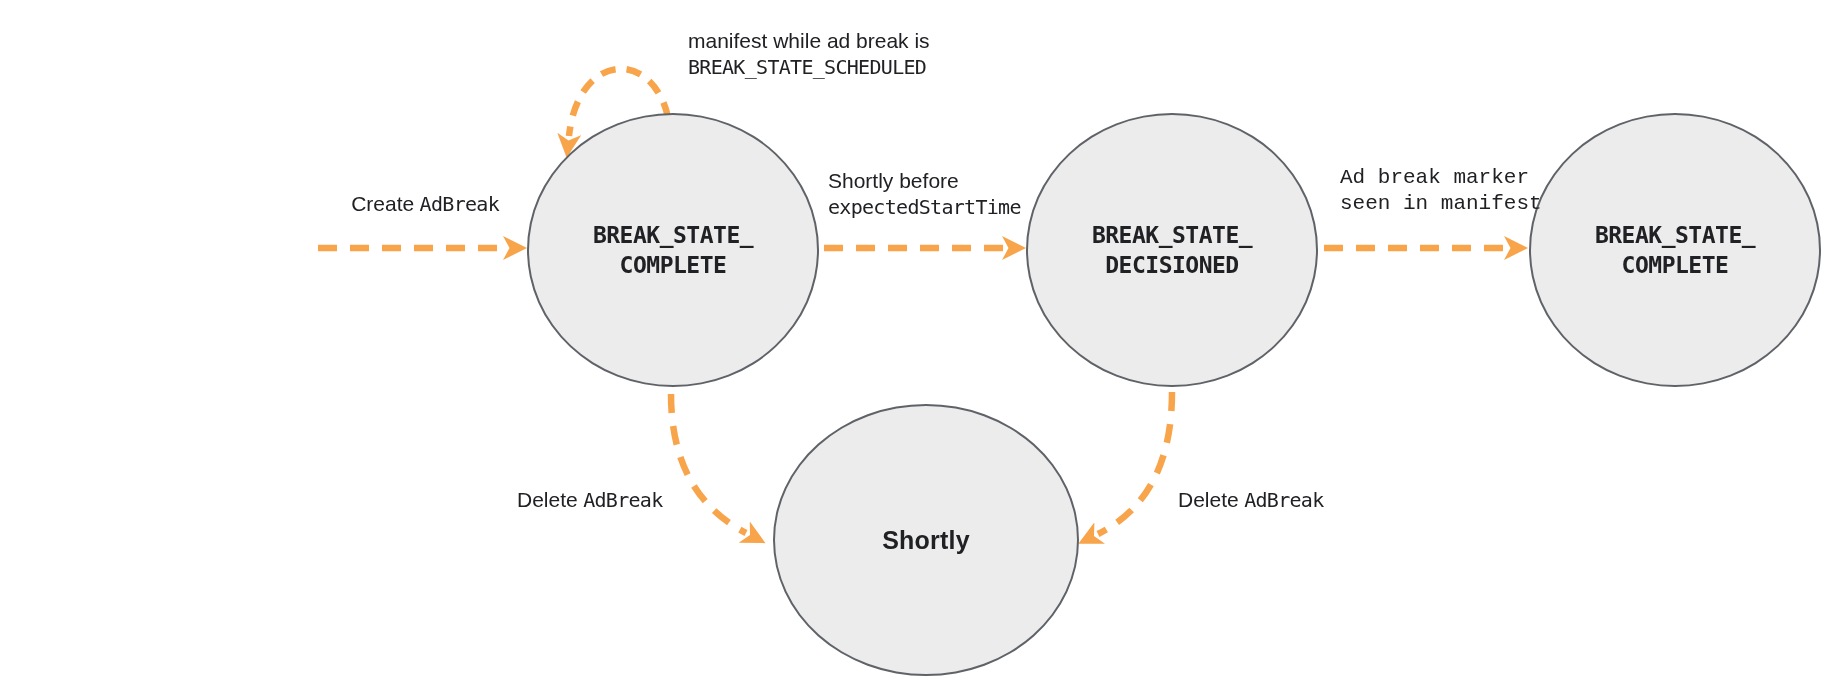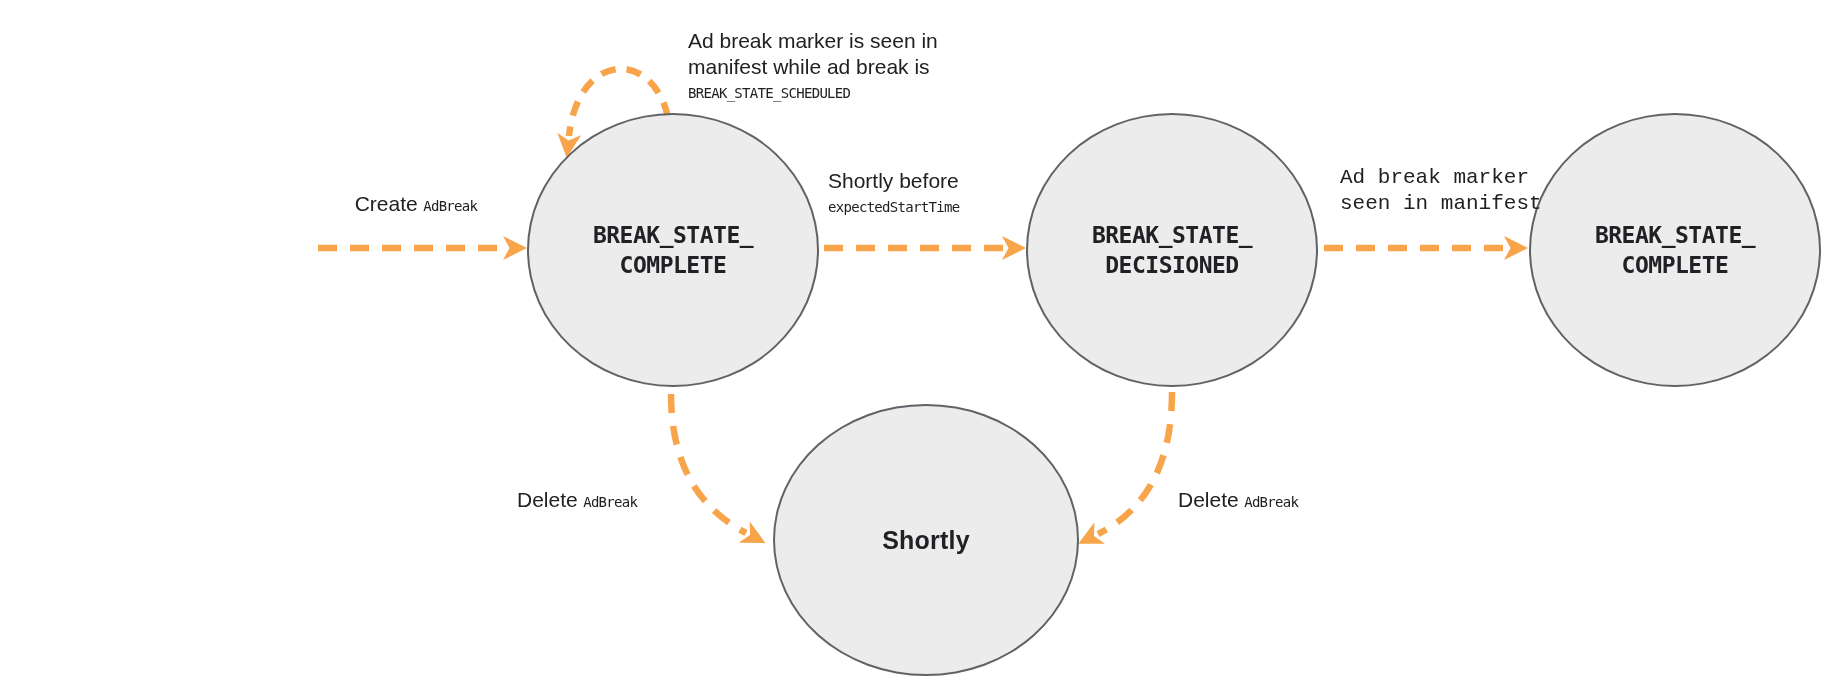--- a/index.html
+++ b/index.html
@@ -25,24 +25,24 @@
   .state .name-mono{
     font-family:"DejaVu Sans Mono",monospace;font-weight:bold;font-size:23px;
     letter-spacing:-0.5px;line-height:30px;white-space:pre-line;
   }
 
   .edge-label{
     position:absolute;font-size:21px;line-height:26px;white-space:nowrap;
     color:var(--text,#202124);
   }
   .edge-label .mono{
-    font-family:"DejaVu Sans Mono",monospace;font-size:14px;letter-spacing:-0.7px;
+    font-family:"DejaVu Sans Mono",monospace;font-size:20px;letter-spacing:-0.7px;
   }
   .edge-label .sans-part{margin-right:.26em;}
-  .center{text-align:center;}
+  .center{text-align:right;}
 </style>
 </head>
 <body style="--arrow: #f8a44a; --node_fill: #ececec; --node_border: #5f6368; --text: #202124;">
 
 <div class="stage">
 
   <svg class="arrows" viewBox="0 0 1844 687">
     <defs>
       <marker id="ah" markerUnits="userSpaceOnUse" markerWidth="28" markerHeight="28" refX="2" refY="12" orient="auto">
         <path d="M0 0 L24 12 L0 24 L6.5 12 Z"></path>
@@ -71,21 +71,20 @@
 
   <div class="state" style="left:773px;top:404px;width:306px;height:272px;">
     <span class="name-sans">Shortly</span>
   </div>
 
   <div class="edge-label center" style="left:333px;top:191px;width:166px;">
     <span class="sans-part">Create</span><span class="mono">AdBreak</span>
   </div>
 
   <div class="edge-label" style="left:688px;top:28px;">
-    <div>Ad break marker is seen in</div>
     <div>manifest while ad break is</div>
     <div class="mono">BREAK_STATE_SCHEDULED</div>
   </div>
 
   <div class="edge-label" style="left:828px;top:168px;">
     <div>Shortly before</div>
     <div class="mono">expectedStartTime</div>
   </div>
 
   <div class="edge-label" style="left:1340px;top:165px;font-family:Liberation Mono, monospace;">

